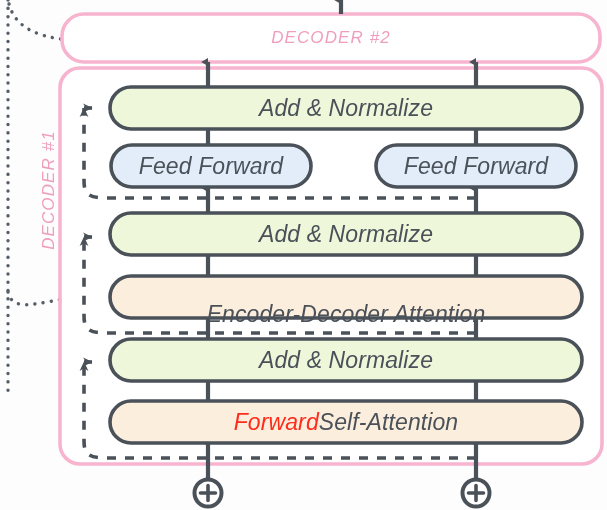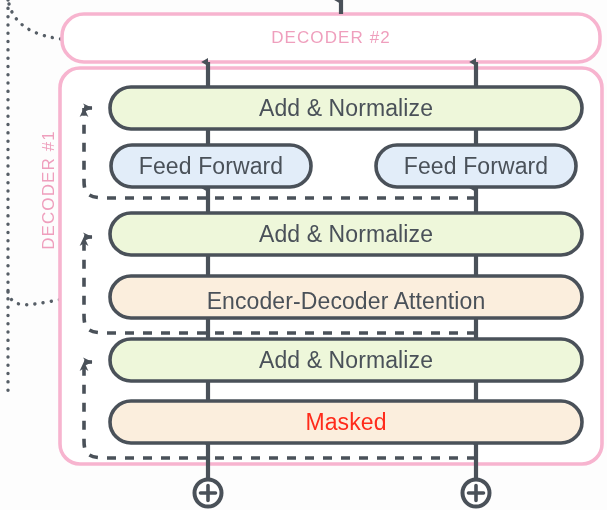--- a/index.html
+++ b/index.html
@@ -7,20 +7,21 @@
     padding: 0;
     background: #ffffff;
   }
   #canvas {
     position: relative;
     width: 607px;
     height: 510px;
     background: #fdfdfd;
     overflow: hidden;
     font-family: "Liberation Sans", sans-serif;
+    font-style: italic;
   }
   #vec {
     position: absolute;
     left: 0; top: 0;
     width: 607px;
     height: 510px;
   }
   .lbl {
     position: absolute;
     display: flex;
@@ -156,21 +157,22 @@
   <div class="lbl decoder1-label" style="left:-31px; top:178px; width:160px; height:24px; transform:rotate(-90deg);">DECODER #1</div>
 
   <div class="lbl" style="left:110px; top:87px; width:472px; height:42px;">Add &amp; Normalize</div>
 
   <div class="lbl" style="left:111px; top:145px; width:200px; height:42px;">Feed Forward</div>
 
   <div class="lbl" style="left:376px; top:145px; width:200px; height:42px;">Feed Forward</div>
 
   <div class="lbl" style="left:110px; top:213px; width:472px; height:42px;">Add &amp; Normalize</div>
 
-  <div class="lbl" style="left:110px; top:280px; width:472px; height:42px;">Encoder-Decoder Attention</div>
+  <div class="lbl" style="left:110px; top:293px; width:472px; height:42px;">Encoder-Decoder Attention</div>
 
   <div class="lbl" style="left:110px; top:339px; width:472px; height:42px;">Add &amp; Normalize</div>
 
   <div class="lbl" style="left:110px; top:401px; width:472px; height:42px;">
-    <span class="lbl-red">Masked</span>
+    <span class="lbl-red">Forward</span>
+      <span> Self-Attention</span>
   </div>
 
 </div>
 
 </body></html>

